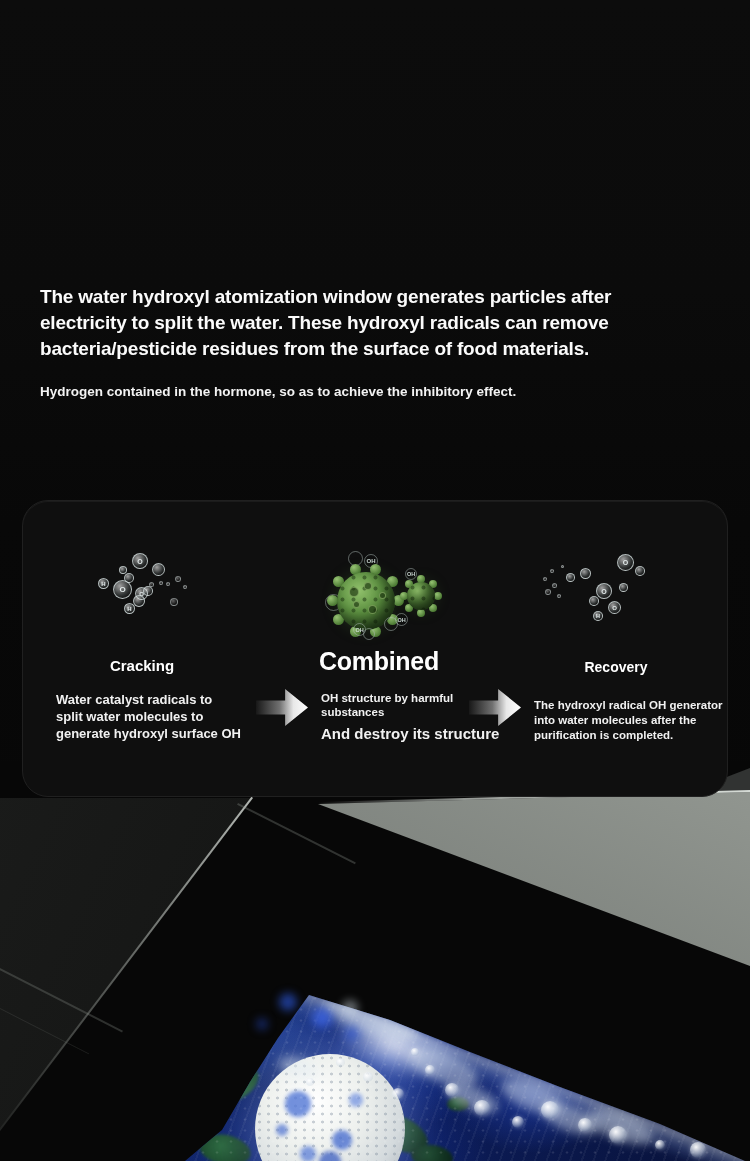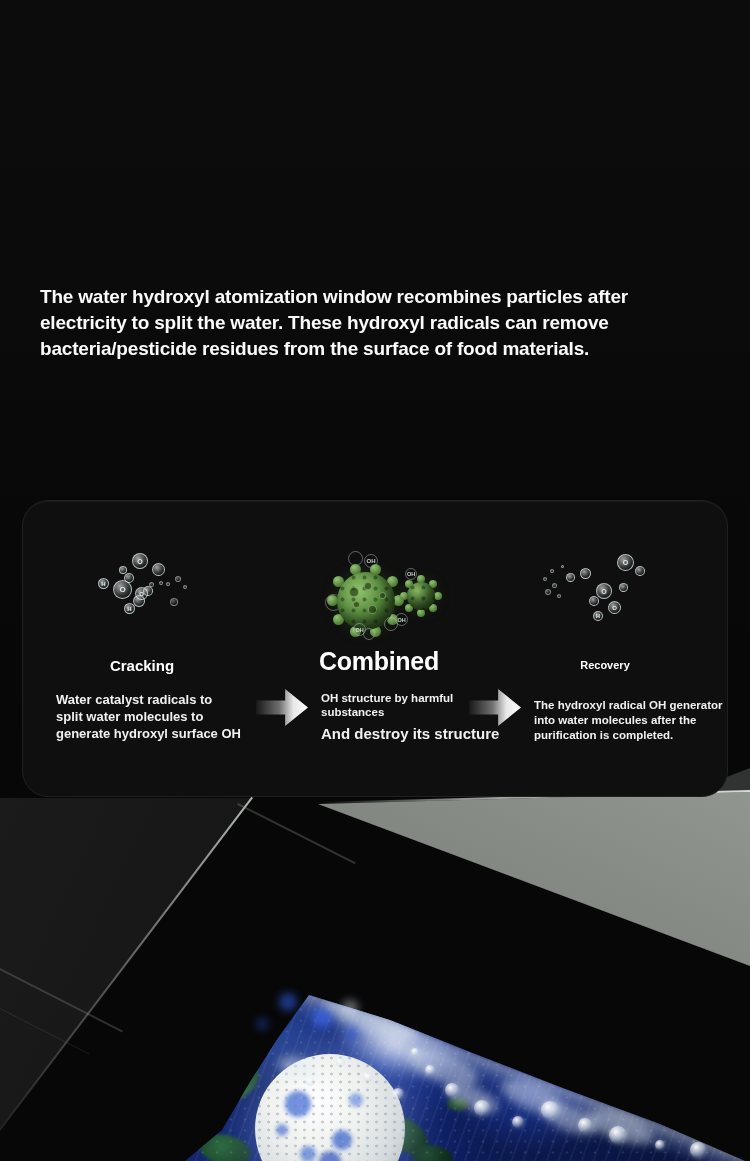--- a/index.html
+++ b/index.html
@@ -69,24 +69,25 @@
   .bub { position:absolute; border-radius:50%; background:radial-gradient(circle at 38% 32%, rgba(255,255,255,.95), rgba(226,233,241,.55) 45%, rgba(182,197,212,.22) 72%, rgba(160,175,190,.05)); box-shadow:0 0 4px rgba(255,255,255,.3); }
   .bok { position:absolute; border-radius:50%; filter:blur(4px); }
 </style>
 </head>
 <body>
 
 <div class="page">
 
 
   <div class="intro">
-    <span class="l">The water hydroxyl atomization window recombines particles after</span>
+    <span class="l">The water hydroxyl atomization window generates particles after</span>
     <span class="l">electricity to split the water. These hydroxyl radicals can remove</span>
     <span class="l">bacteria/pesticide residues from the surface of food materials.</span>
   </div>
+  <div class="note">Hydrogen contained in the hormone, so as to achieve the inhibitory effect.</div>
 
   <section class="panel">
 
     
     <div class="stage">
       <div class="icon-box" style="left:60px;top:40px;width:140px;height:85px;">
         <div class="mc" style="left:49px;top:12px;width:16px;height:16px;font-size:7px;">O</div>
         <div class="mc" style="left:30px;top:39px;width:19px;height:19px;font-size:8px;">O</div>
         <div class="mc" style="left:69px;top:22px;width:13px;height:13px;"></div>
         <div class="mc" style="left:41px;top:32px;width:10px;height:10px;"></div>
@@ -179,21 +180,21 @@
         <div class="mc" style="left:65px;top:58px;width:13px;height:13px;font-size:6px;">O</div>
         <div class="mc" style="left:50px;top:68px;width:10px;height:10px;font-size:5.5px;">H</div>
         <div class="mc" style="left:76px;top:40px;width:9px;height:9px;"></div>
         <div class="dot" style="left:7px;top:26px;width:4px;height:4px;"></div>
         <div class="dot" style="left:0px;top:34px;width:4px;height:4px;"></div>
         <div class="dot" style="left:9px;top:40px;width:5px;height:5px;"></div>
         <div class="dot" style="left:2px;top:46px;width:6px;height:6px;"></div>
         <div class="dot" style="left:18px;top:22px;width:3px;height:3px;"></div>
         <div class="dot" style="left:14px;top:51px;width:4px;height:4px;"></div>
       </div>
-      <div class="stitle" style="left:492px;top:158px;width:180px;font-size:11px;">Recovery</div>
+      <div class="stitle" style="left:503px;top:158px;width:180px;font-size:14px;">Recovery</div>
       <div class="sdesc" style="left:511px;top:197px;font-size:11.5px;line-height:15px;">
         <span class="l">The hydroxyl radical OH generator</span>
         <span class="l">into water molecules after the</span>
         <span class="l">purification is completed.</span>
       </div>
     </div>
   </section>
 
   <section class="photo">
     <div class="poly left-counter"></div>

